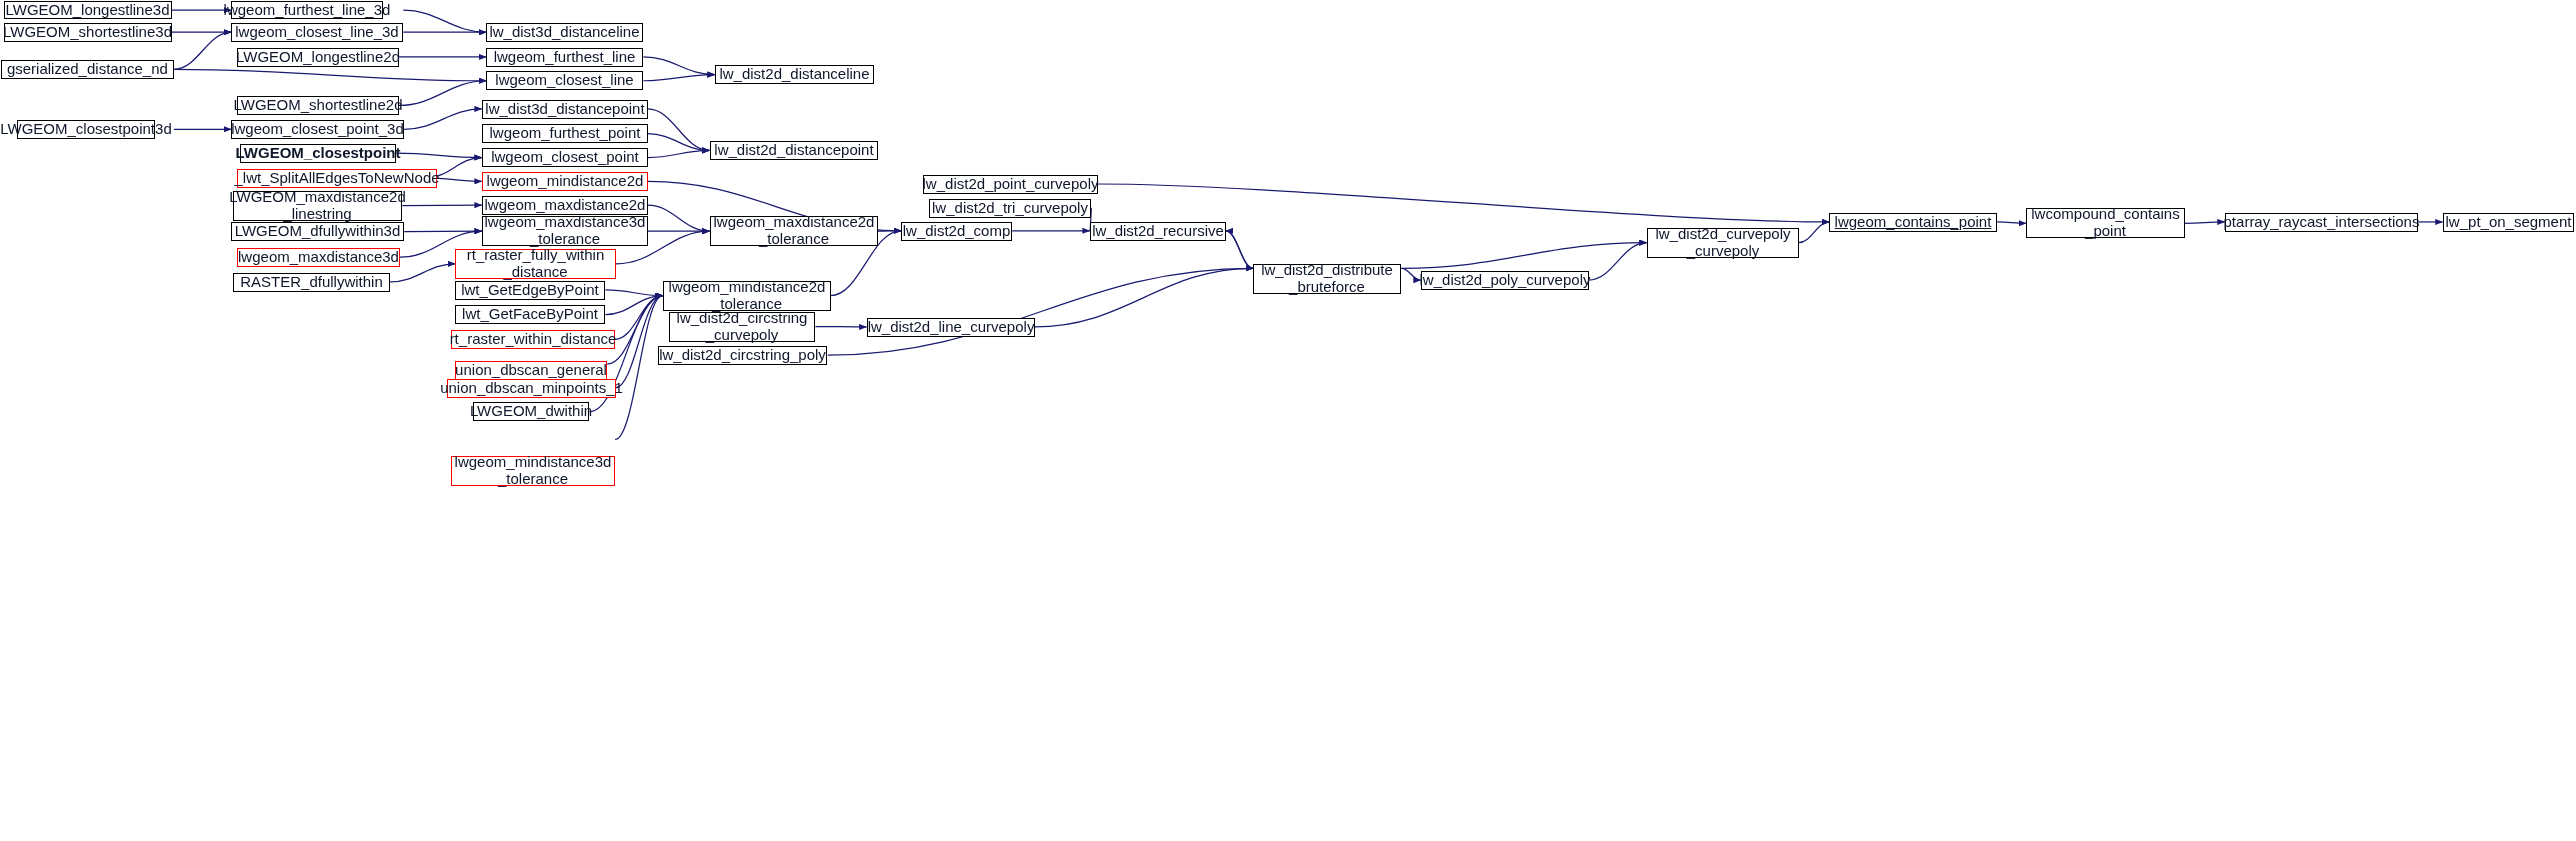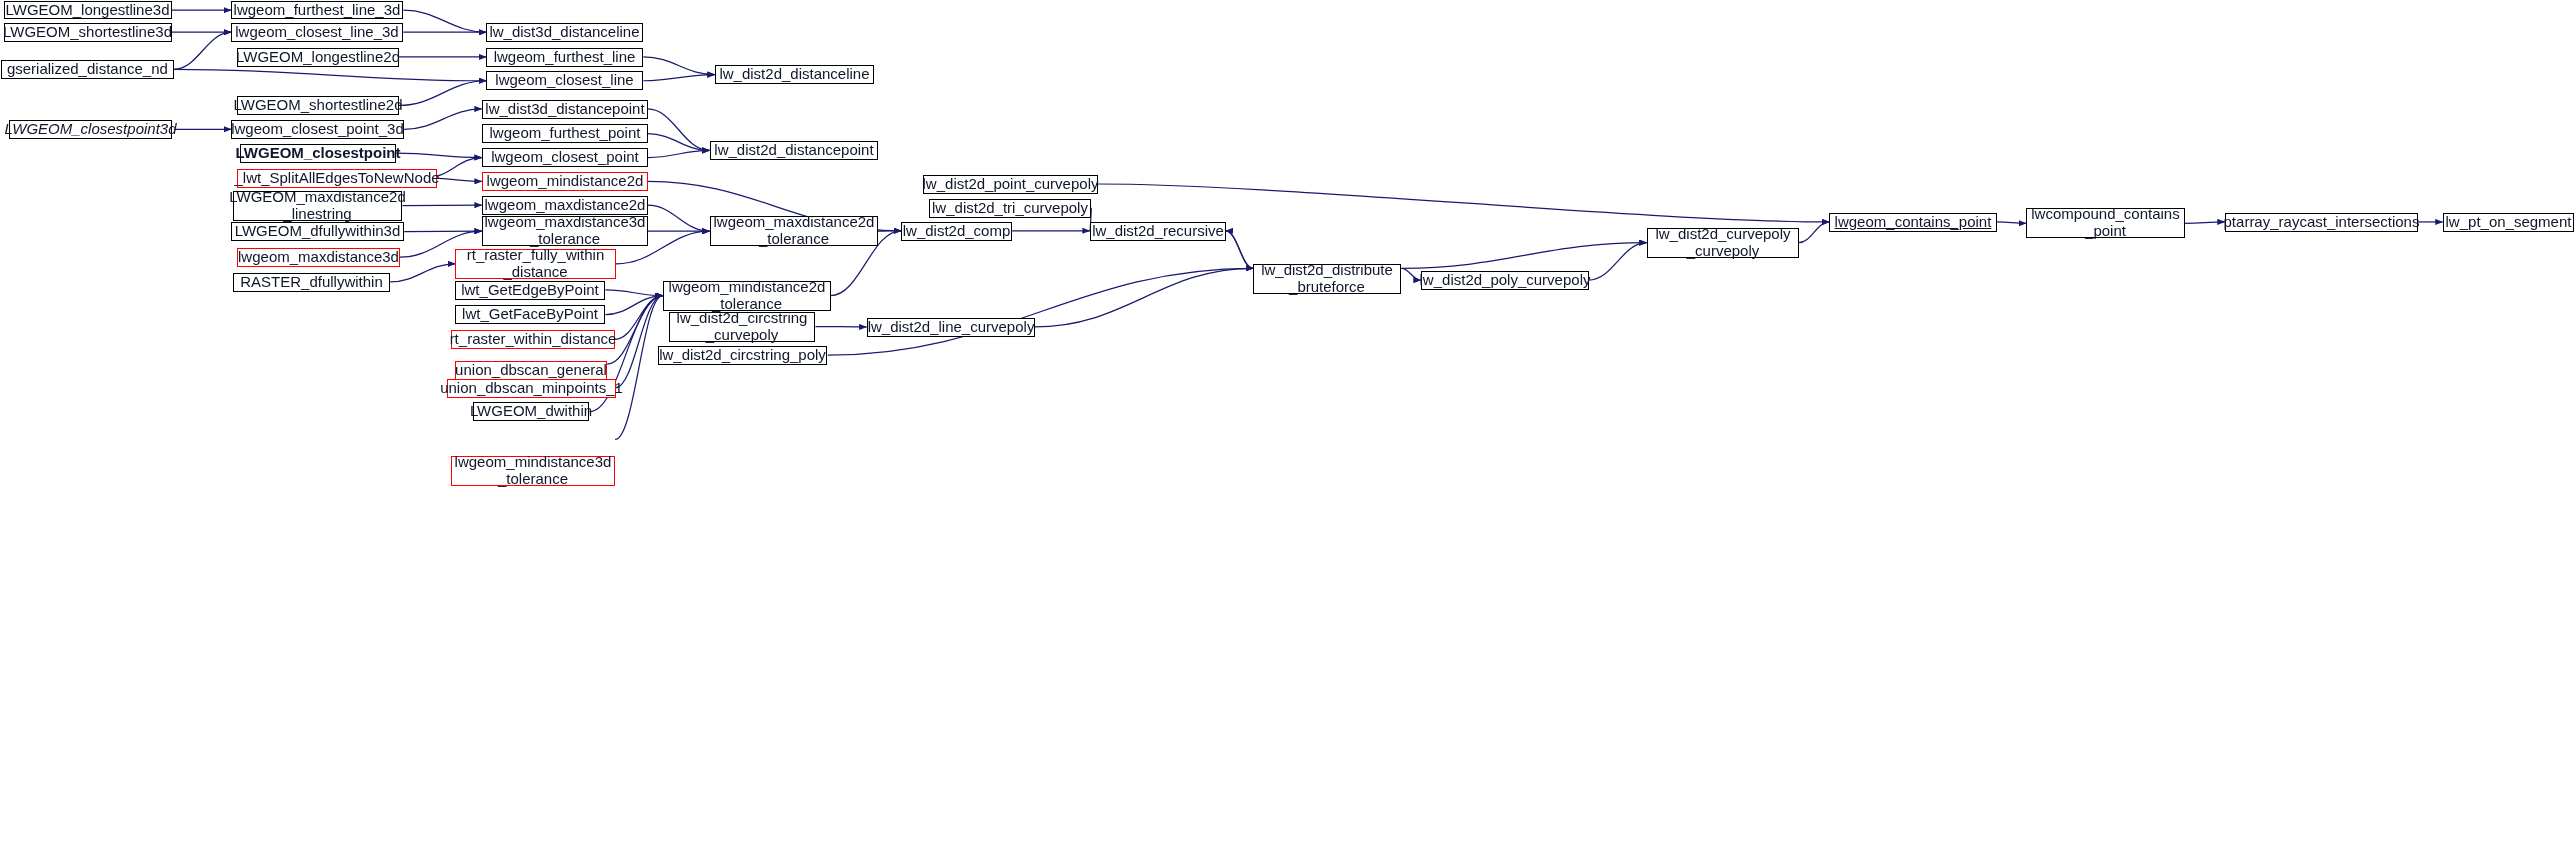--- a/index.html
+++ b/index.html
@@ -101,32 +101,32 @@
         <path d="M 924 370 C 948.36 370, 957.64 370.5, 982 370.5" fill="none" stroke="#191970" stroke-width="1.4" marker-end="url(#arrowhead)"></path>
         <path d="M 1172 370.5 C 1276.16 370.5, 1315.84 304, 1420 304" fill="none" stroke="#191970" stroke-width="1.4" marker-end="url(#arrowhead)"></path>
         <path d="M 938 402.5 C 1138 402.5, 1220 304, 1420 304" fill="none" stroke="#191970" stroke-width="1.4" marker-end="url(#arrowhead)"></path>
         <path d="M 2263 251.5 C 2276.86 251.5, 2282.14 253, 2296 253" fill="none" stroke="#191970" stroke-width="1.4" marker-end="url(#arrowhead)"></path>
         <path d="M 2476 253 C 2494.9 253, 2502.1 251.5, 2521 251.5" fill="none" stroke="#191970" stroke-width="1.4" marker-end="url(#arrowhead)"></path>
         <path d="M 2740 251.5 C 2751.76 251.5, 2756.24 251.5, 2768 251.5" fill="none" stroke="#191970" stroke-width="1.4" marker-end="url(#arrowhead)"></path>
       </g>
   </svg>
   <div id="nodes">
       <div class="node" style="left: 3.5px; top: 0.9px; width: 168px; height: 18.5px;">LWGEOM_longestline3d</div>
-      <div class="node" style="left: 231px; top: 0.9px; width: 172px; height: 18.5px;">lwgeom_furthest_line_3d</div>
+      <div class="node" style="left: 231px; top: 0.9px; width: 152px; height: 18.5px;">lwgeom_furthest_line_3d</div>
       <div class="node" style="left: 3.5px; top: 23px; width: 168px; height: 18.5px;">LWGEOM_shortestline3d</div>
       <div class="node" style="left: 231px; top: 23px; width: 172px; height: 18.5px;">lwgeom_closest_line_3d</div>
       <div class="node" style="left: 486px; top: 23px; width: 157px; height: 18.5px;">lw_dist3d_distanceline</div>
       <div class="node" style="left: 237px; top: 48px; width: 162px; height: 18.5px;">LWGEOM_longestline2d</div>
       <div class="node" style="left: 486px; top: 48px; width: 157px; height: 18.5px;">lwgeom_furthest_line</div>
       <div class="node" style="left: 0.9px; top: 60px; width: 173px; height: 18.5px;">gserialized_distance_nd</div>
       <div class="node" style="left: 715px; top: 65px; width: 159px; height: 18.5px;">lw_dist2d_distanceline</div>
       <div class="node" style="left: 486px; top: 71px; width: 157px; height: 18.5px;">lwgeom_closest_line</div>
       <div class="node" style="left: 237px; top: 96px; width: 162px; height: 18.5px;">LWGEOM_shortestline2d</div>
       <div class="node" style="left: 482px; top: 100px; width: 166px; height: 18.5px;">lw_dist3d_distancepoint</div>
-      <div class="node" style="left: 9px; top: 120px; width: 163px; height: 18.5px; font-style: italic;">LWGEOM_closestpoint3d</div>
+      <div class="node" style="left: 17px; top: 120px; width: 138px; height: 18.5px;">LWGEOM_closestpoint3d</div>
       <div class="node" style="left: 231px; top: 120px; width: 173px; height: 18.5px;">lwgeom_closest_point_3d</div>
       <div class="node" style="left: 482px; top: 124px; width: 166px; height: 18.5px;">lwgeom_furthest_point</div>
       <div class="node" style="left: 240px; top: 144px; width: 156px; height: 18.5px; font-weight: bold;">LWGEOM_closestpoint</div>
       <div class="node" style="left: 710px; top: 141px; width: 168px; height: 18.5px;">lw_dist2d_distancepoint</div>
       <div class="node" style="left: 482px; top: 148px; width: 166px; height: 18.5px;">lwgeom_closest_point</div>
       <div class="node red" style="left: 237px; top: 169px; width: 200px; height: 18.5px;">_lwt_SplitAllEdgesToNewNode</div>
       <div class="node red" style="left: 482px; top: 172px; width: 166px; height: 18.5px;">lwgeom_mindistance2d</div>
       <div class="node" style="left: 923px; top: 175px; width: 175px; height: 18.5px;">lw_dist2d_point_curvepoly</div>
       <div class="node" style="left: 233px; top: 191px; width: 169px; height: 30px;">LWGEOM_maxdistance2d
 _linestring</div>

